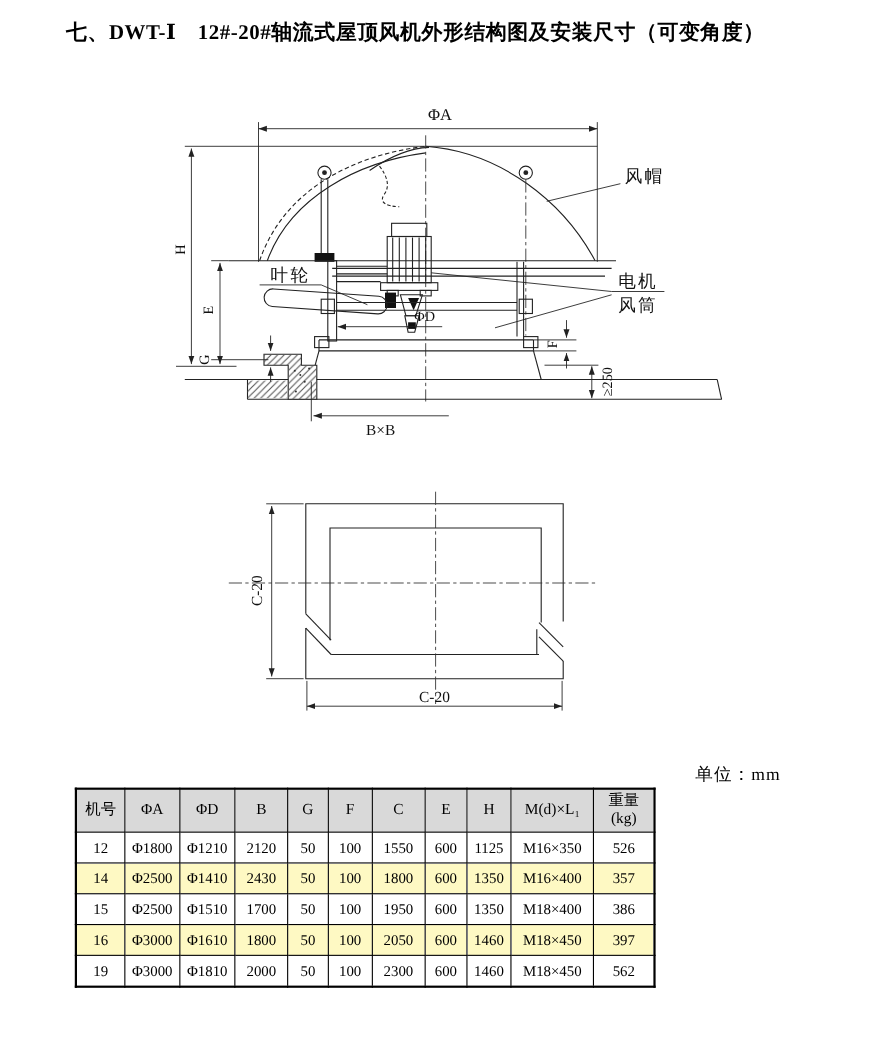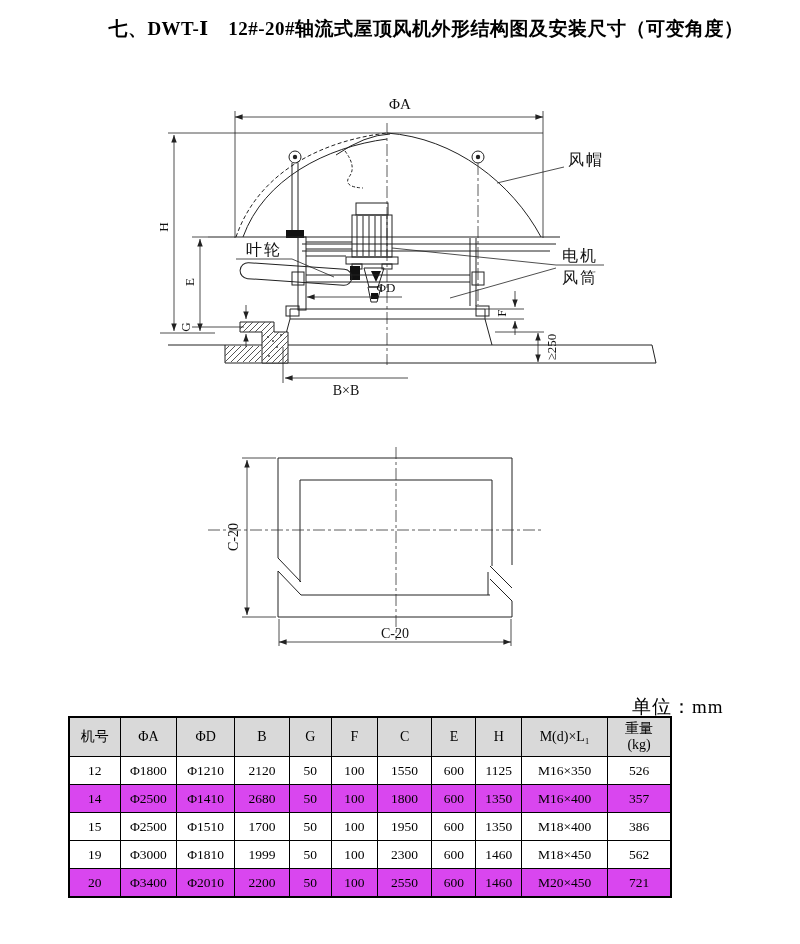--- a/index.html
+++ b/index.html
@@ -1,37 +1,37 @@
 <!DOCTYPE html>
 <html><head>
 <meta charset="utf-8">
 <style>
   html,body{margin:0;padding:0;background:#fff;}
   #screen{position:relative;width:800px;height:944px;background:#fff;overflow:hidden;
           font-family:"Liberation Serif","DejaVu Serif",serif;color:#000;}
-  .title{position:absolute;left:76px;top:16px;width:700px;font-size:19px;font-weight:bold;
-         letter-spacing:0.5px;white-space:nowrap;text-align:center;}
-  .units{position:absolute;left:632px;top:694px;font-size:19px;letter-spacing:1px;text-align:right;}
+  .title{position:absolute;left:60px;top:16px;width:700px;font-size:19px;font-weight:bold;
+         letter-spacing:0.5px;white-space:nowrap;}
+  .units{position:absolute;left:632px;top:694px;font-size:16px;letter-spacing:1px;text-align:right;}
   svg{position:absolute;}
   svg line,svg path,svg rect,svg circle,svg polygon,svg polyline{vector-effect:none;}
   .ln{stroke:#222;fill:none;stroke-width:1;}
   .dim{stroke:#222;fill:none;stroke-width:0.8;}
   .cl{stroke:#333;fill:none;stroke-width:0.8;stroke-dasharray:12 3 3 3;}
   svg text{font-family:"Liberation Serif","DejaVu Serif",serif;fill:#111;stroke:none;}
   .t13{font-size:13px;}
   .t14{font-size:14px;}
   .t15{font-size:15px;}
   .t16{font-size:16px;letter-spacing:2px;}
-  table.spec{position:absolute;left:68px;top:716px;width:604px;border-collapse:collapse;
+  table.spec{position:absolute;left:68px;top:716px;width:528px;border-collapse:collapse;
              border:2px solid #000;table-layout:fixed;}
   table.spec th,table.spec td{border:1px solid #000;text-align:center;vertical-align:middle;
              font-weight:normal;padding:0 1px;overflow:hidden;}
   table.spec th{height:38px;font-size:14px;background:#d9d9d9;line-height:1.15;}
   table.spec td{height:27px;font-size:13.5px;}
-  table.spec tr.alt td{background:#d946ef;}
+  table.spec tr.alt td{background:#fef9c3;}
   .ul{}
   .c1{width:8.5%}.c2{width:9.4%}.c3{width:9.6%}.c4{width:9.1%}.c5{width:7.0%}
   .c6{width:7.6%}.c7{width:9.1%}.c8{width:7.3%}.c9{width:7.6%}.c10{width:14.3%}.c11{width:10.5%}
 </style>
 </head>
 <body>
 
 <div id="screen">
 
   <div class="title">七、DWT-Ⅰ　12#-20#轴流式屋顶风机外形结构图及安装尺寸（可变角度）</div>
@@ -264,21 +264,21 @@
           <td>1550</td>
           <td>600</td>
           <td>1125</td>
           <td>M16×350</td>
           <td>526</td>
         </tr>
         <tr class="alt">
           <td>14</td>
           <td>Φ2500</td>
           <td>Φ1410</td>
-          <td>2680</td>
+          <td>2430</td>
           <td>50</td>
           <td>100</td>
           <td>1800</td>
           <td>600</td>
           <td>1350</td>
           <td>M16×400</td>
           <td>357</td>
         </tr>
         <tr>
           <td>15</td>
@@ -286,42 +286,42 @@
           <td>Φ1510</td>
           <td>1700</td>
           <td>50</td>
           <td>100</td>
           <td>1950</td>
           <td>600</td>
           <td>1350</td>
           <td>M18×400</td>
           <td>386</td>
         </tr>
+        <tr class="alt">
+          <td>16</td>
+          <td>Φ3000</td>
+          <td>Φ1610</td>
+          <td>1800</td>
+          <td>50</td>
+          <td>100</td>
+          <td>2050</td>
+          <td>600</td>
+          <td>1460</td>
+          <td>M18×450</td>
+          <td>397</td>
+        </tr>
         <tr>
           <td>19</td>
           <td>Φ3000</td>
           <td>Φ1810</td>
-          <td>1999</td>
+          <td>2000</td>
           <td>50</td>
           <td>100</td>
           <td>2300</td>
           <td>600</td>
           <td>1460</td>
           <td>M18×450</td>
           <td>562</td>
         </tr>
-        <tr class="alt">
-          <td>20</td>
-          <td>Φ3400</td>
-          <td>Φ2010</td>
-          <td>2200</td>
-          <td>50</td>
-          <td>100</td>
-          <td>2550</td>
-          <td>600</td>
-          <td>1460</td>
-          <td>M20×450</td>
-          <td>721</td>
-        </tr>
       </tbody>
   </table>
 
 </div>
 
 </body></html>

